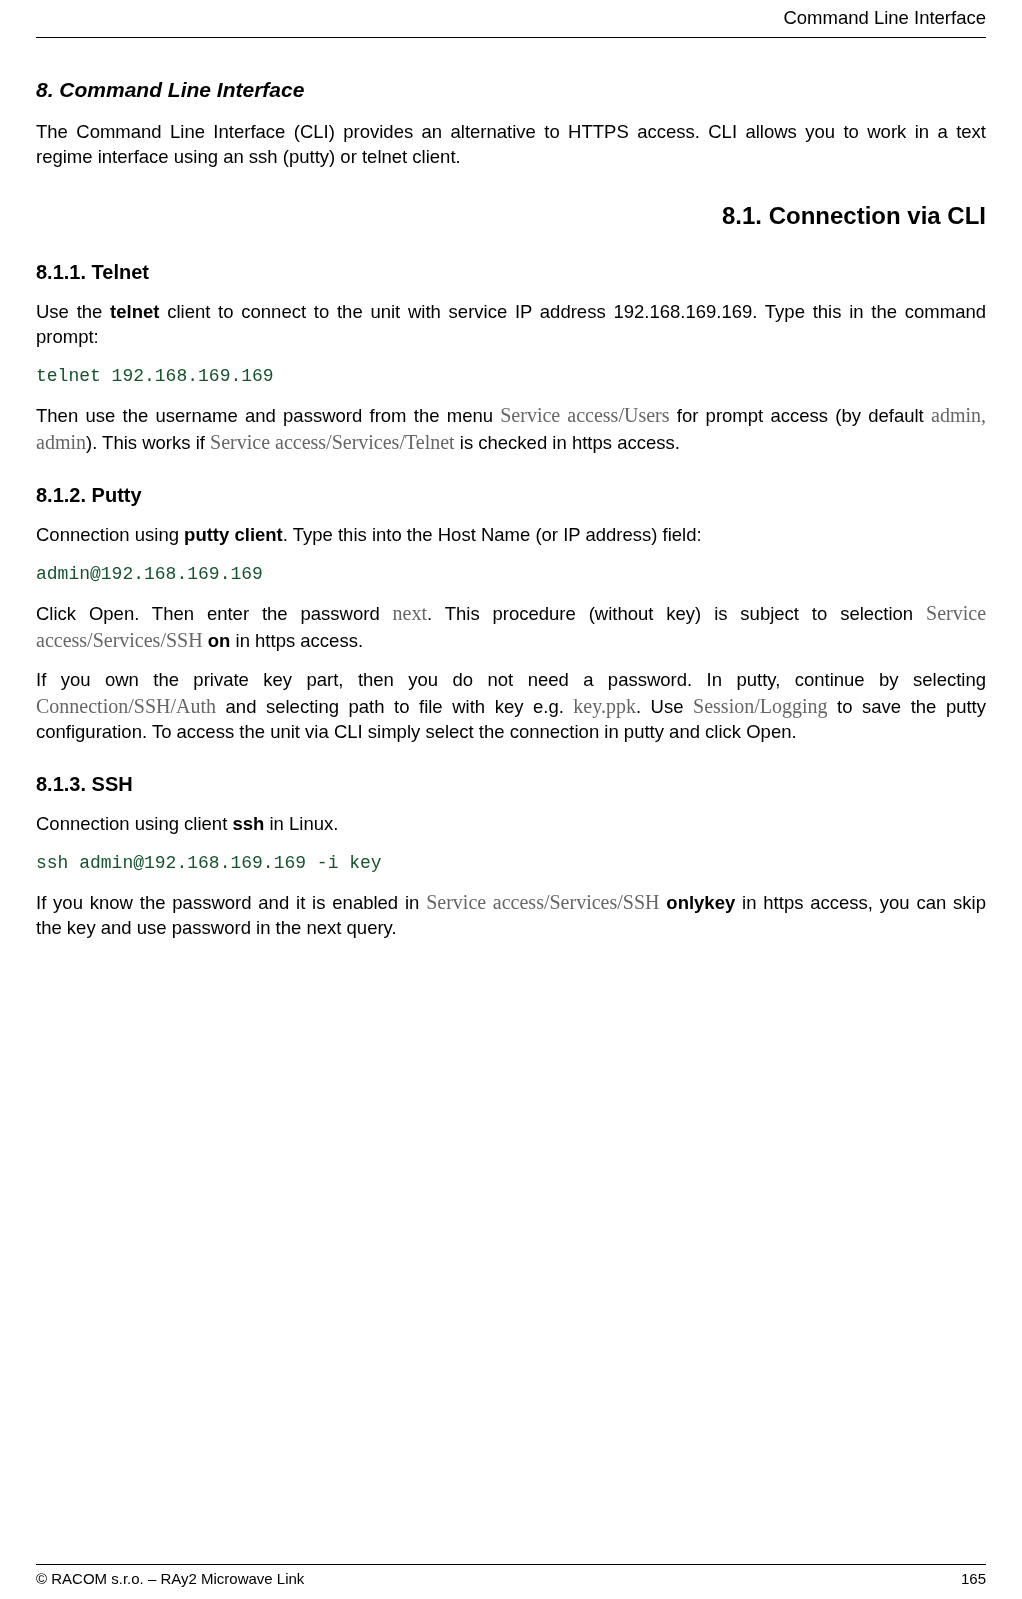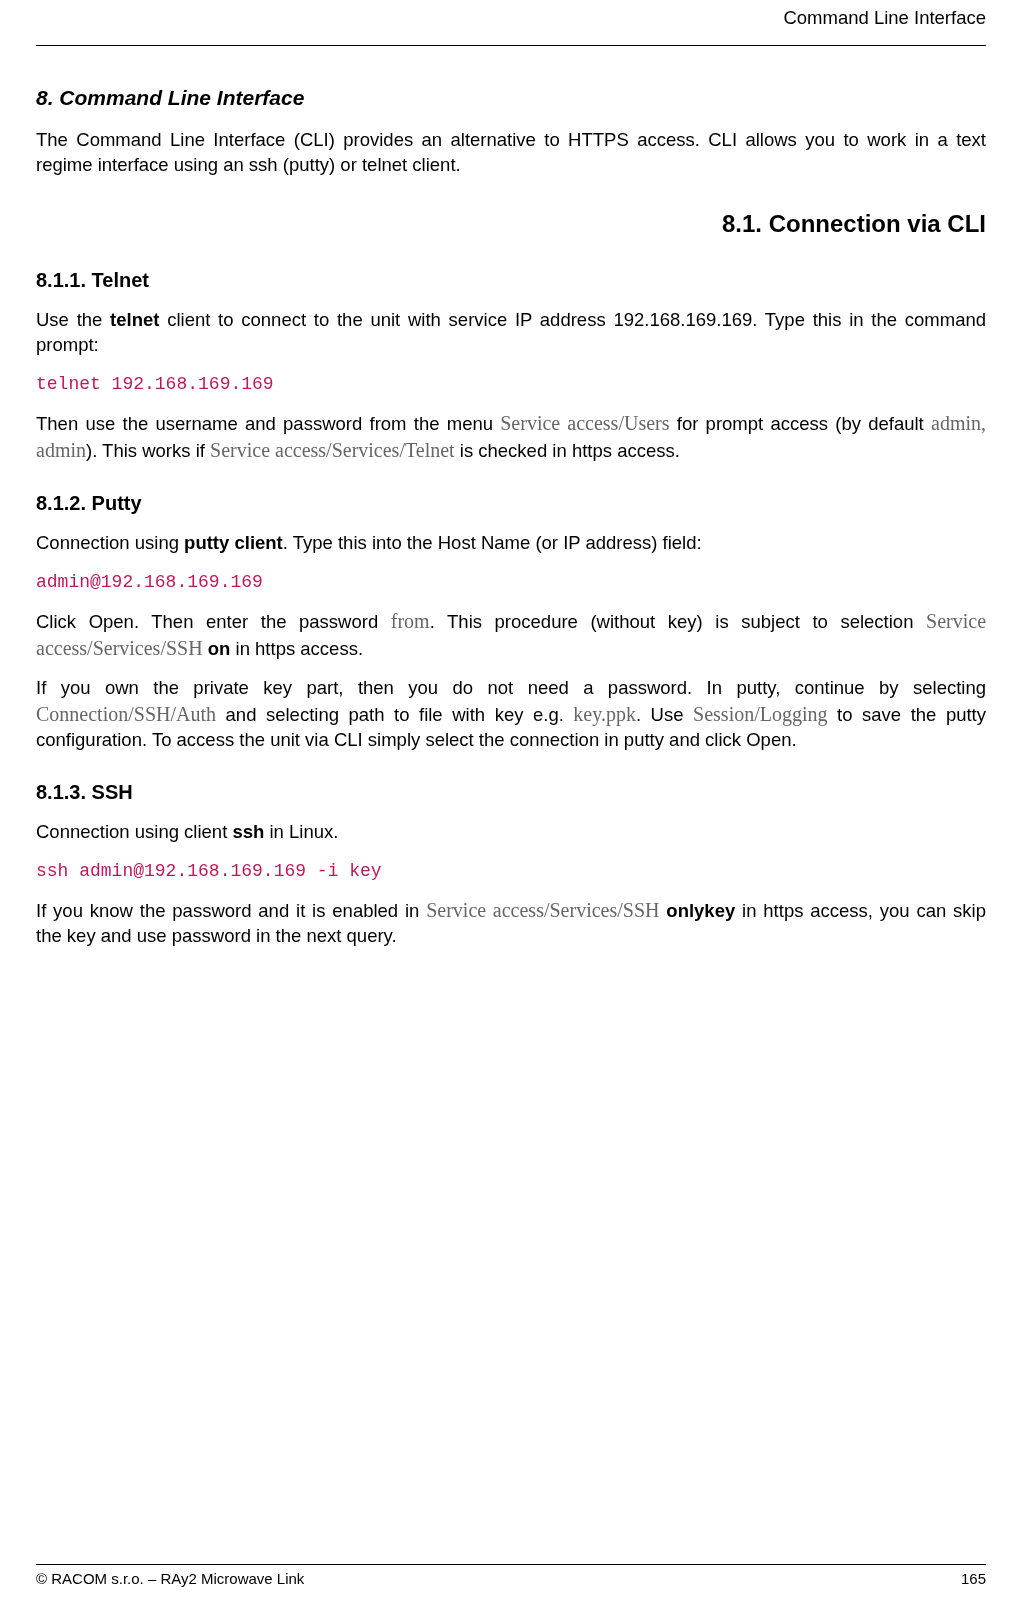--- a/index.html
+++ b/index.html
@@ -14,21 +14,21 @@
   .page {
     width: 1022px;
     height: 1599px;
     box-sizing: border-box;
     padding: 0 36px;
     position: relative;
   }
   .header {
     border-bottom: 1px solid #000;
     padding-top: 6px;
-    padding-bottom: 14px;
+    padding-bottom: 6px;
     text-align: right;
     font-size: 18.5px;
   }
   .footer {
     position: absolute;
     bottom: 10px;
     left: 36px;
     right: 36px;
     border-top: 1px solid #000;
     padding-top: 4px;
@@ -57,21 +57,21 @@
     margin: 0 0 14px 0;
     text-align: justify;
   }
   .mono {
     font-family: Liberation Serif, serif;
     color: #666;
     font-size: 20px;
   }
   .cmd {
     font-family: "Courier New", Courier, monospace;
-    color: #be185d;
+    color: #14532d;
     font-size: 18px;
     margin: 0 0 14px 0;
   }
   strong { font-weight: bold; }
 </style>
 </head>
 <body>
 
 <div class="page">
   <div class="header">
@@ -98,21 +98,21 @@
 
   <h3>8.1.2. Putty</h3>
 
   <p>
     <span>Connection using </span><strong>putty client</strong><span>. Type this into the Host Name (or IP address) field:</span>
   </p>
 
   <div class="cmd">admin@192.168.169.169</div>
 
   <p>
-    <span>Click Open. Then enter the password </span><span class="mono">from</span><span>. This procedure (without key) is subject to selection </span><span class="mono">Service access/Services/SSH</span><span> </span><strong>on</strong><span> in https access.</span>
+    <span>Click Open. Then enter the password </span><span class="mono">next</span><span>. This procedure (without key) is subject to selection </span><span class="mono">Service access/Services/SSH</span><span> </span><strong>on</strong><span> in https access.</span>
   </p>
 
   <p>
     <span>If you own the private key part, then you do not need a password. In putty, continue by selecting </span><span class="mono">Connection/SSH/Auth</span><span> and selecting path to file with key e.g. </span><span class="mono">key.ppk</span><span>. Use </span><span class="mono">Session/Logging</span><span> to save the putty configuration. To access the unit via CLI simply select the connection in putty and click Open.</span>
   </p>
 
   <h3>8.1.3. SSH</h3>
 
   <p>
     <span>Connection using client </span><strong>ssh</strong><span> in Linux.</span>

